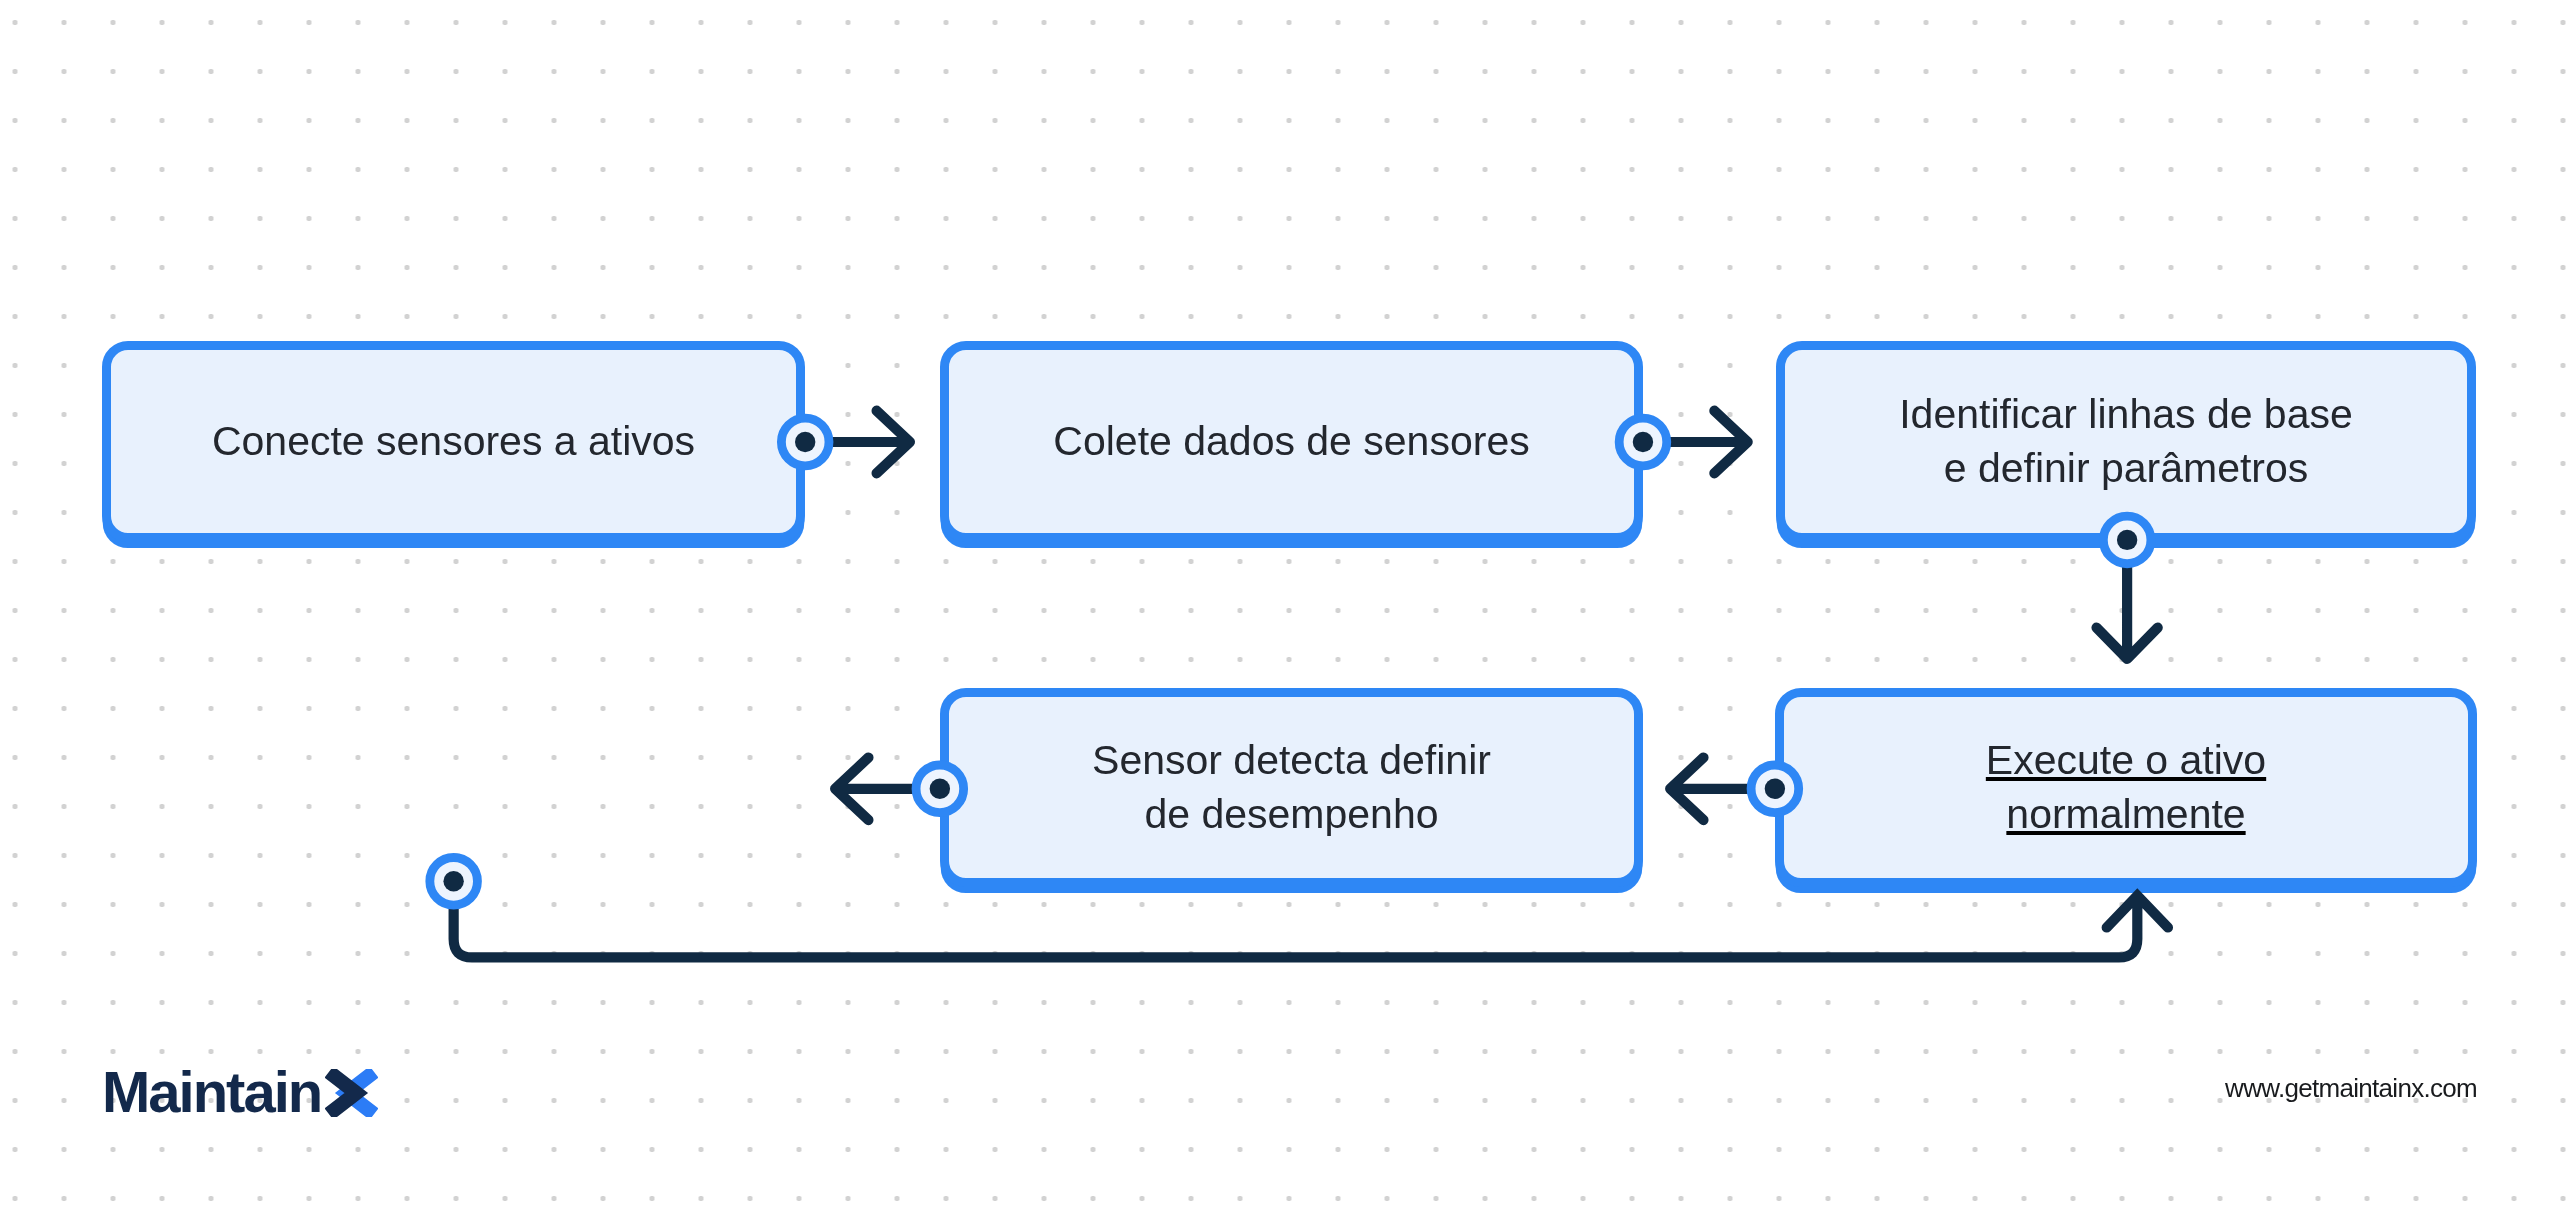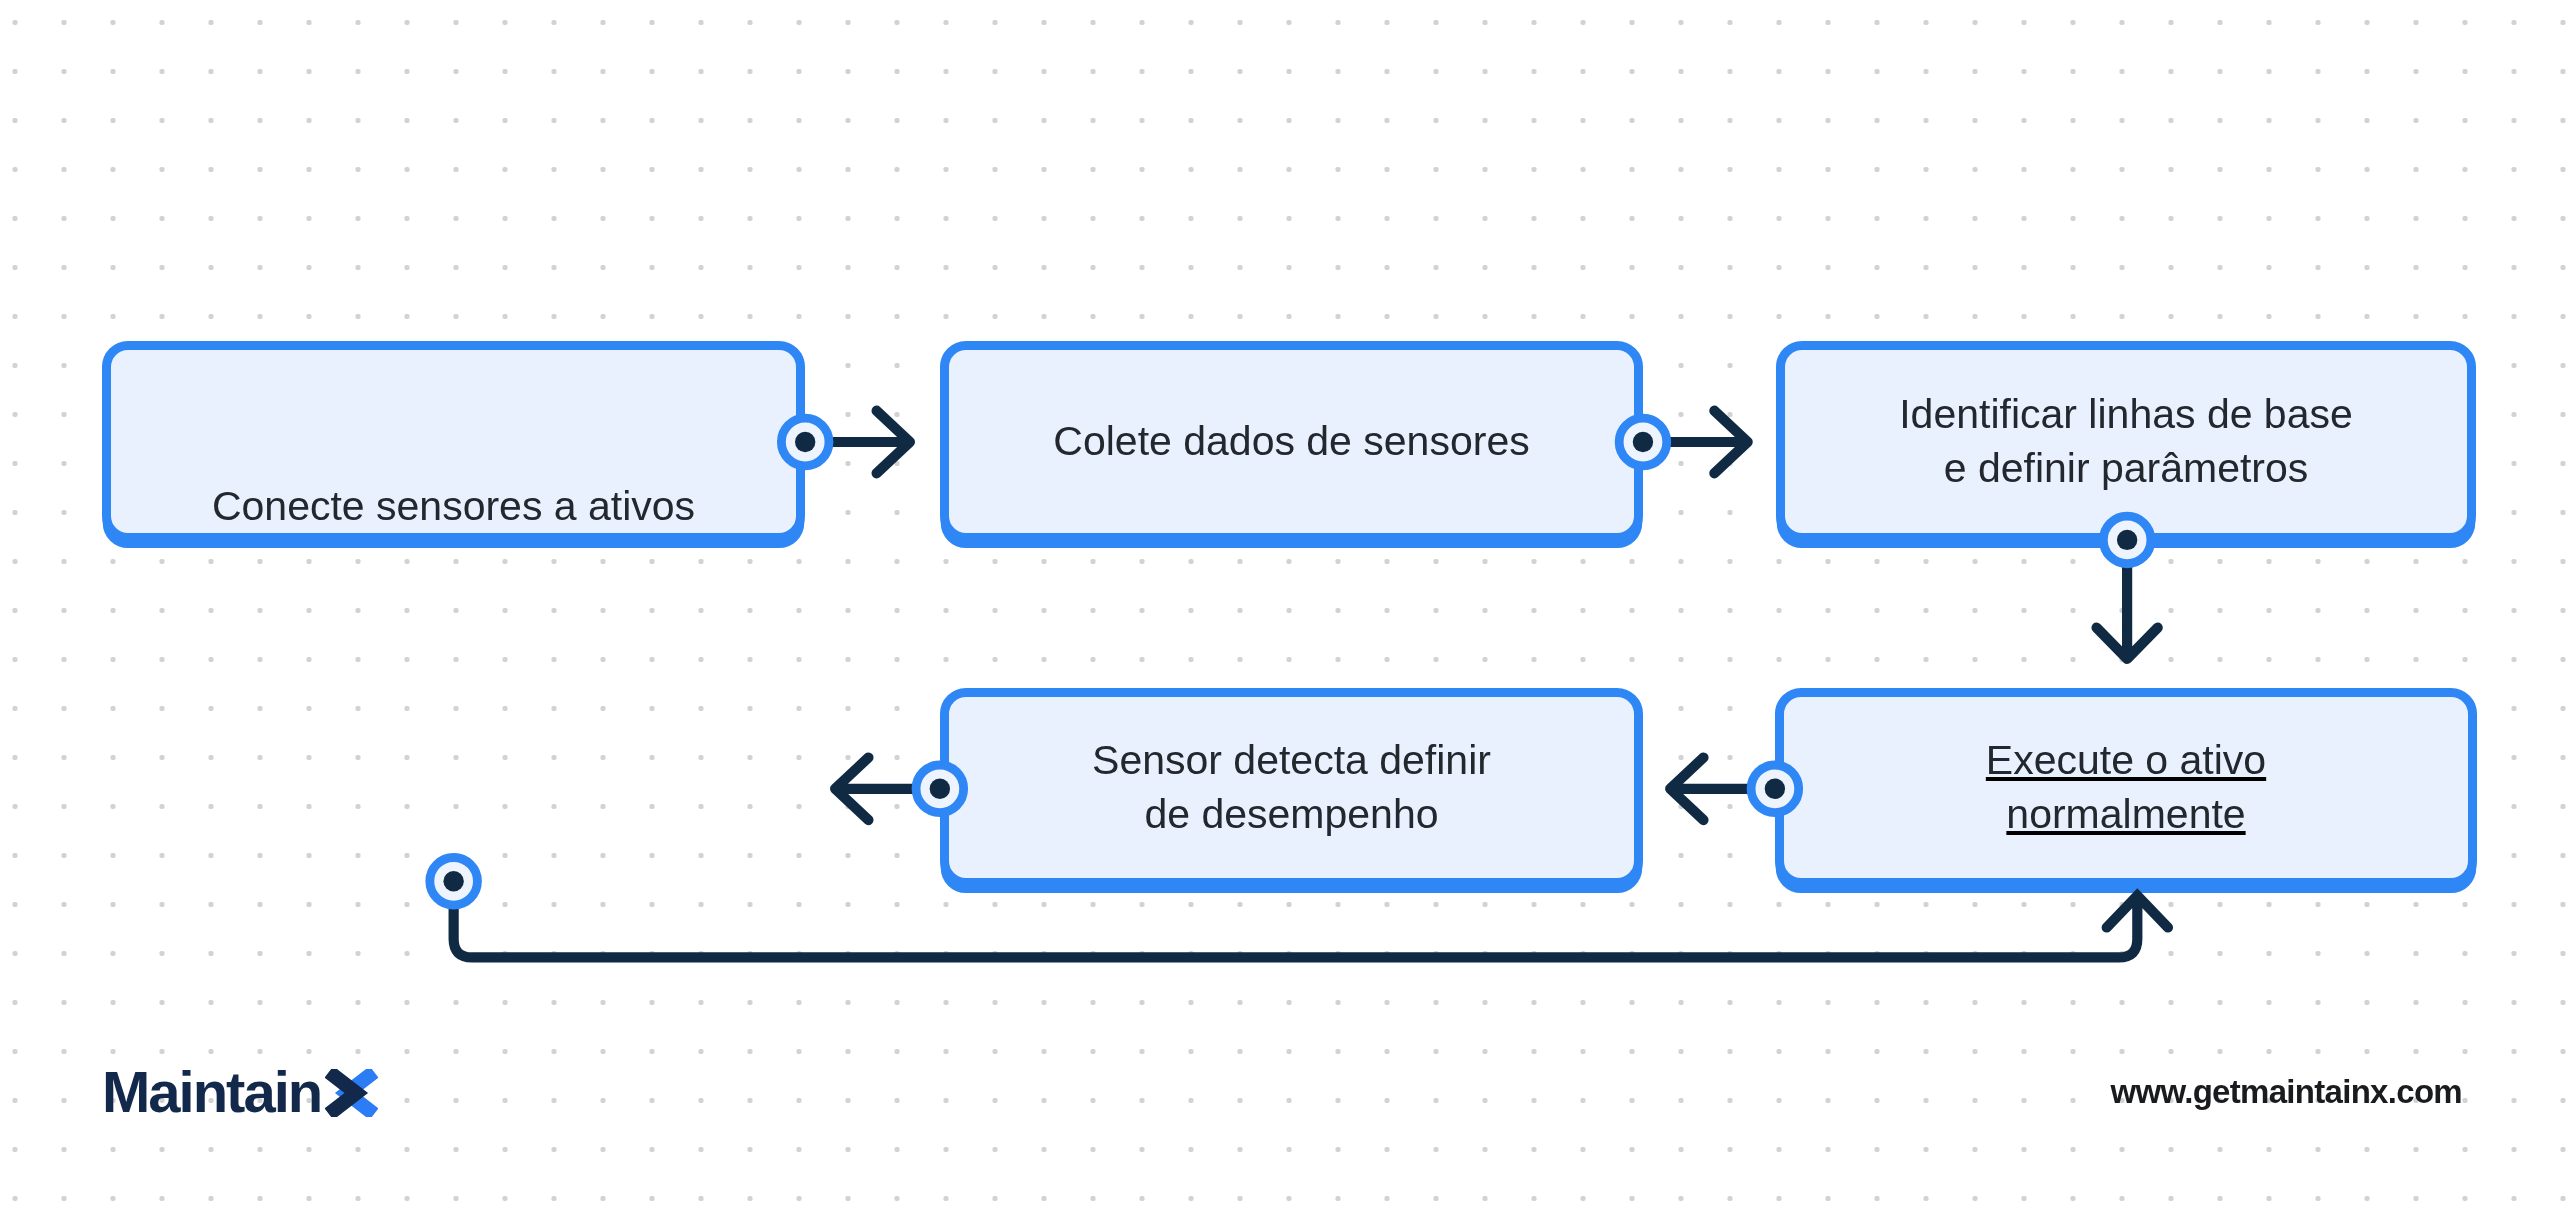--- a/index.html
+++ b/index.html
@@ -28,21 +28,21 @@
     box-shadow:0 6.8px 0 -0.7px var(--accent,#2e87f5);
     display:flex;align-items:center;justify-content:center;
     box-sizing:border-box;
   }
   .box .label{
     font-size:41px;font-weight:500;line-height:1.3;
     color:var(--box_text,#23272e);
     text-align:center;white-space:pre-line;
     padding:0 20.4px;
   }
-  .b1{left:102px;top:341px;width:703px;height:201px;align-items:flex-end;}
+  .b1{left:102px;top:341px;width:703px;height:201px;}
   .b2{left:940px;top:341px;width:703px;height:201px;}
   .b3{left:1776px;top:341px;width:700px;height:201px;}
   .b4{left:1775px;top:688px;width:702px;height:199px;text-decoration:underline;}
   .b5{left:940px;top:688px;width:703px;height:199px;}
   .b6{left:102px;top:688px;width:703px;height:199px;}
   .overlay{position:absolute;left:0;top:0;width:2576px;height:1224px;pointer-events:none;}
   .arrow{stroke:var(--navy,#102a43);stroke-width:15;fill:none;stroke-linecap:round;stroke-linejoin:round;}
   .loop{stroke:var(--navy,#102a43);stroke-width:15;fill:none;stroke-linecap:round;}
   .ring{fill:var(--ring_fill,#edf4fe);stroke:var(--accent,#2e87f5);stroke-width:13;}
   .ndot{fill:var(--navy,#102a43);}
@@ -51,22 +51,22 @@
     display:flex;align-items:center;gap:4.1px;justify-content:center;
   }
   .logo-text{
     font-size:58px;font-weight:800;letter-spacing:-2px;
     color:var(--logo_navy,#13294b);
   }
   .logo-x{width:53px;height:48px;margin-top:2.7px;}
   .logo-x .xblue{stroke:var(--logo_blue,#2c7cf6);stroke-width:30;fill:none;}
   .logo-x .xnavy{stroke:var(--logo_navy,#13294b);stroke-width:30;fill:none;}
   .footer-url{
-    position:absolute;right:114px;top:1073px;
-    font-size:33px;font-weight:700;letter-spacing:-0.7px;
+    position:absolute;right:99px;top:1073px;
+    font-size:26px;font-weight:400;letter-spacing:-0.7px;
     color:var(--url_text,#191b1e);white-space:nowrap;
   }
 </style>
 </head>
 <body>
 
 <div class="canvas">
 
 
   <div class="box b1">

